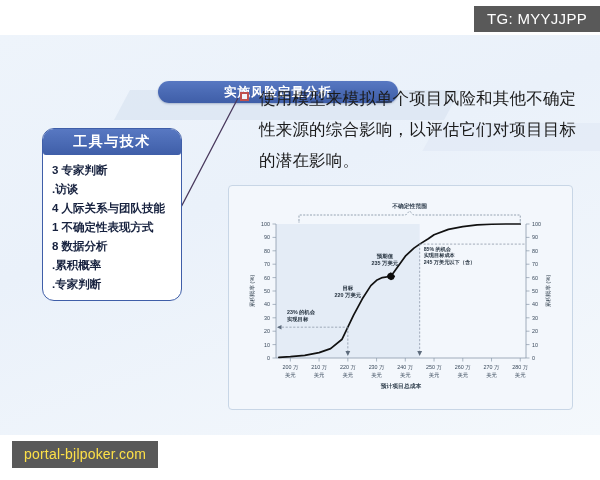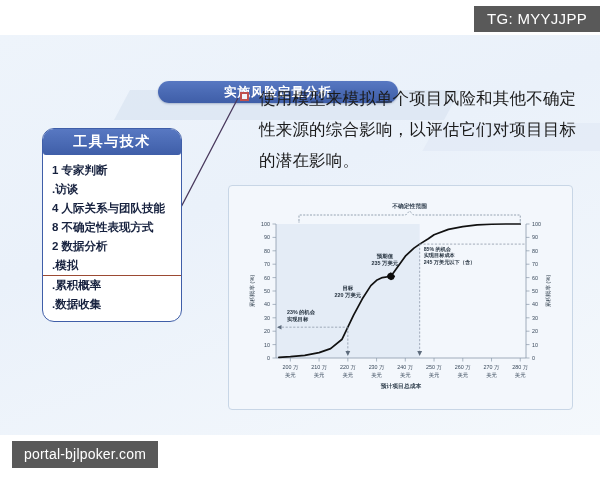--- a/index.html
+++ b/index.html
@@ -134,21 +134,21 @@
     border: 1px solid #c8d6e6;
     border-radius: 4px;
     z-index: 8;
   }
   #chart-svg { display: block; width: 345px; height: 225px; }
   #portal-badge {
     position: absolute;
     left: 12px; bottom: 12px;
     padding: 5px 12px 6px 12px;
     background: #595959;
-    color: #ffffff;
+    color: #fde047;
     font-size: 14px;
     letter-spacing: .2px;
     z-index: 40;
     white-space: nowrap;
   }
 </style>
 </head>
 <body>
 
 <div id="stage">
@@ -169,28 +169,27 @@
     <div id="bullet-block">
       <div id="bullet-row">
         <span id="bullet-marker"></span>
         <span id="bullet-text">使用模型来模拟单个项目风险和其他不确定性来源的综合影响，以评估它们对项目目标的潜在影响。</span>
       </div>
     </div>
 
     <div id="sidebar">
       <div id="sidebar-header">工具与技术</div>
       <div id="sidebar-list">
-          <div class="sb-item">1 专家判断</div>
+          <div class="sb-item">3 专家判断</div>
           <div class="sb-item sub">.访谈</div>
           <div class="sb-item">4 人际关系与团队技能</div>
-          <div class="sb-item">8 不确定性表现方式</div>
-          <div class="sb-item">2 数据分析</div>
-          <div class="sb-item sub underlined">.模拟</div>
+          <div class="sb-item">1 不确定性表现方式</div>
+          <div class="sb-item">8 数据分析</div>
           <div class="sb-item sub">.累积概率</div>
-          <div class="sb-item sub">.数据收集</div>
+          <div class="sb-item sub">.专家判断</div>
         </div>
     </div>
 
     <div id="chart-card">
       <svg id="chart-svg" viewBox="0 0 345 225">
           <rect x="47" y="38" width="143.67816091954023" height="134" fill="#dfe8f4" opacity=".75"></rect>
           <line x1="47" y1="38" x2="47" y2="172" stroke="#8a99ab" stroke-width="0.8"></line>
           <line x1="297" y1="38" x2="297" y2="172" stroke="#8a99ab" stroke-width="0.8"></line>
           <line x1="47" y1="172" x2="297" y2="172" stroke="#8a99ab" stroke-width="0.8"></line>
           <line x1="43.5" y1="172" x2="47" y2="172" stroke="#8a99ab" stroke-width="0.7"></line>

